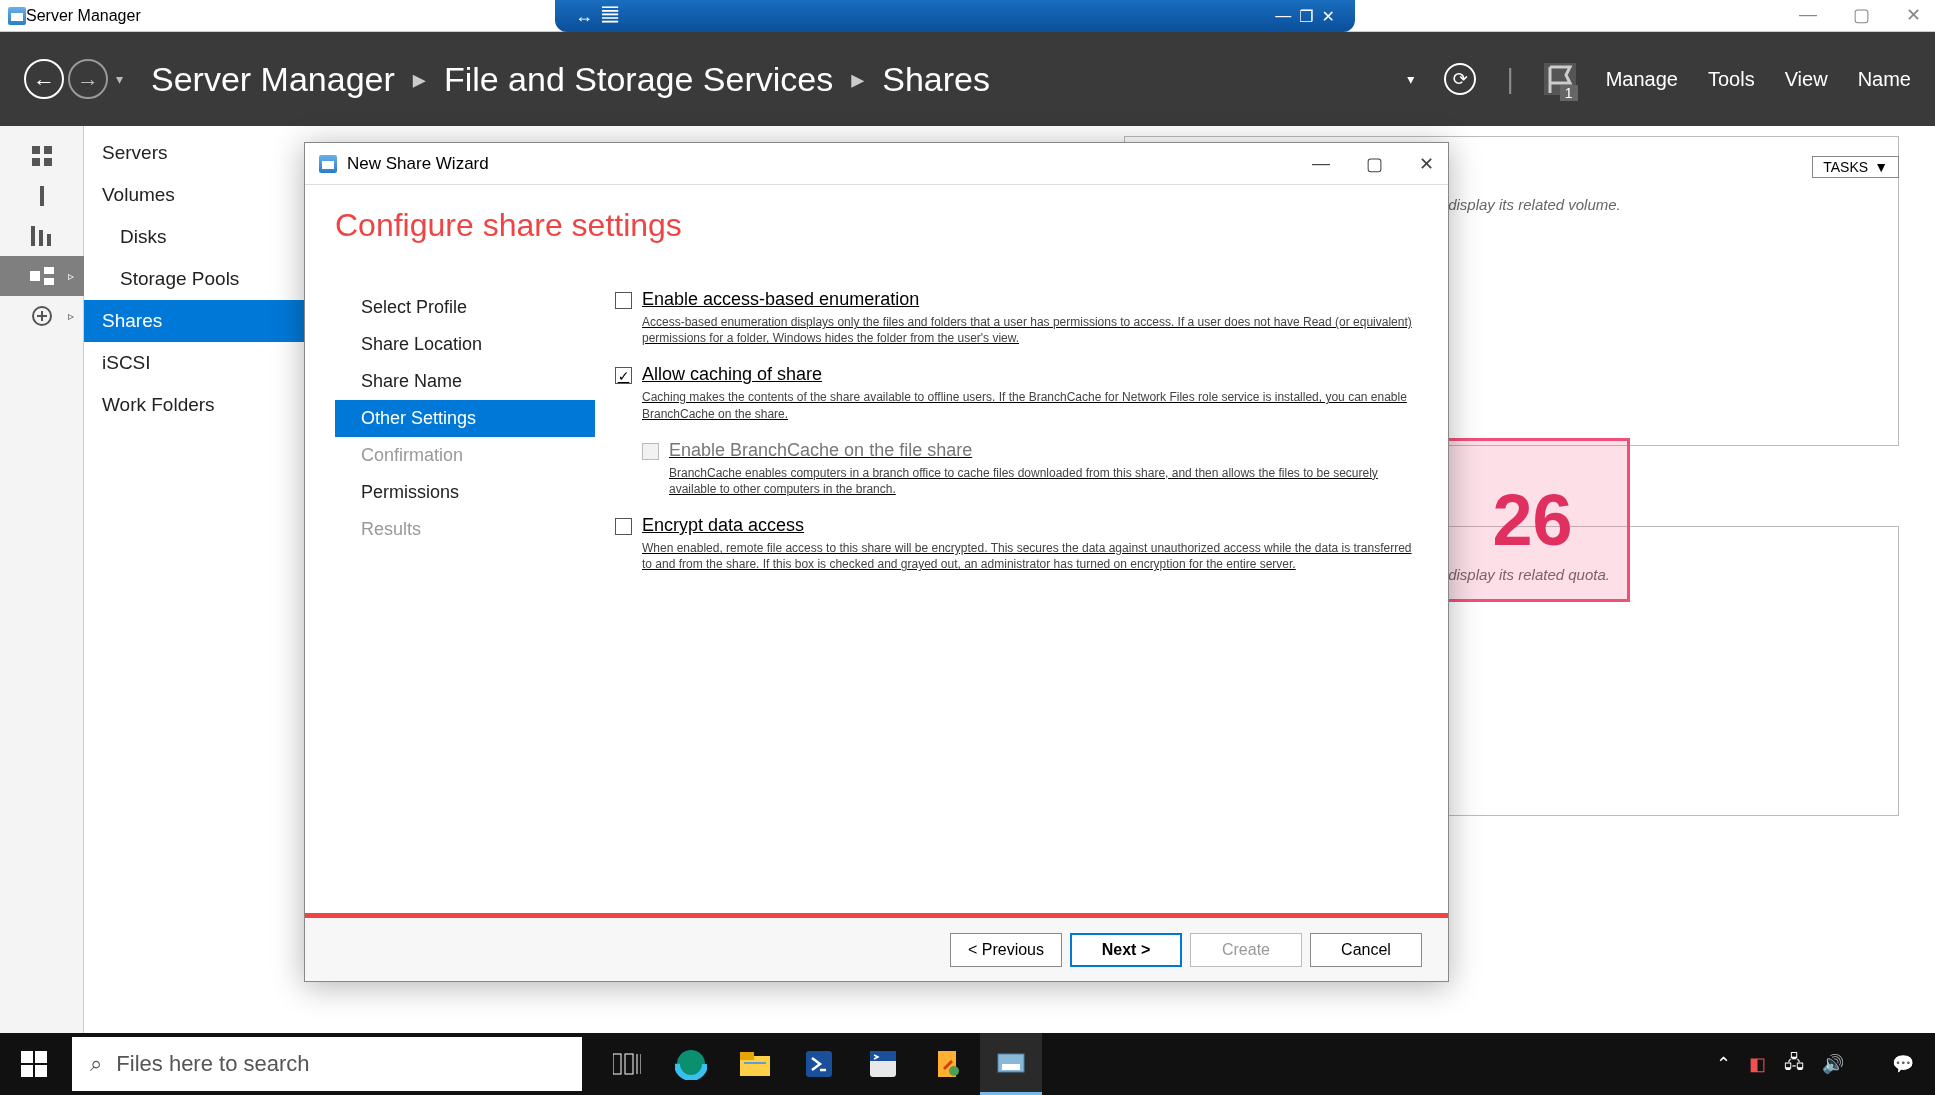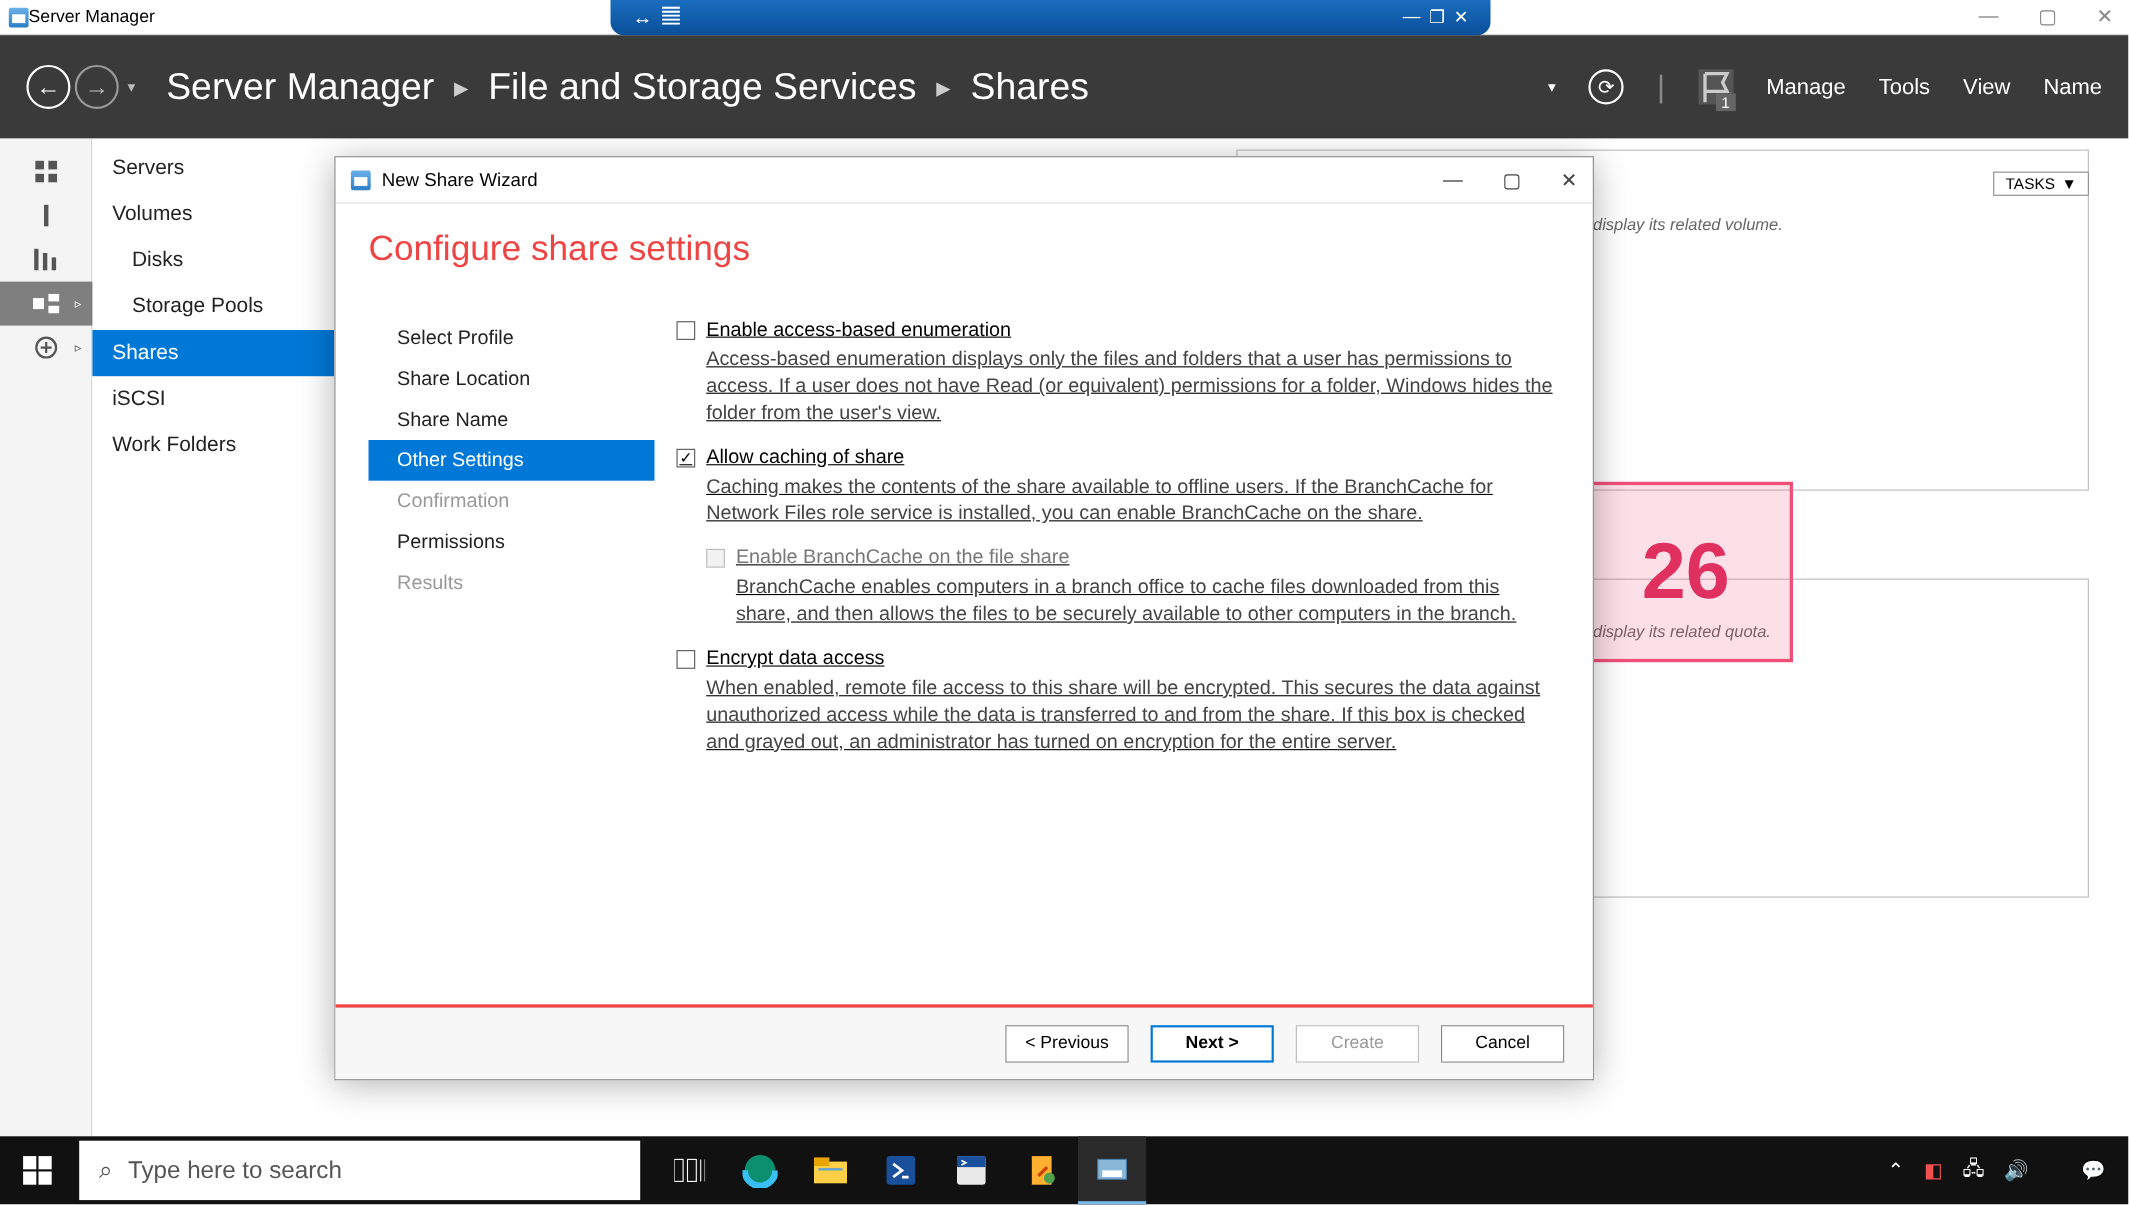--- a/index.html
+++ b/index.html
@@ -57,23 +57,23 @@
 .dlg-heading { font-size:32px; font-weight:300; color:#ef4444; margin-bottom:24px; }
 .dlg-left { width:260px; padding-top:82px; }
 .step { padding:8px 26px; font-size:18px; color:#222; cursor:default; }
 .step.sel { background:#0078d7; color:#fff; }
 .step.dis { color:#999; }
 .dlg-right { flex:1; padding-top:82px; padding-left:20px;text-decoration:underline; }
 .heading-wrap { position:absolute; left:30px; top:22px; }
 .chk-row { display:flex; align-items:flex-start; gap:10px; font-size:18px; margin-bottom:4px; }
 .chk { width:17px; height:17px; border:1px solid #555; margin-top:3px; flex-shrink:0; display:flex; align-items:center; justify-content:center; font-size:14px; color:#000; }
 .chk.disabled { border-color:#bbb; background:#f2f2f2; }
-.desc { font-size:18px; color:#444; margin:4px 0 18px 27px; line-height:1.35; }
+.desc { font-size:12px; color:#444; margin:4px 0 18px 27px; line-height:1.35; }
 .sub { margin-left:27px; }
-.dlg-footer { height:68px; border-top:3px solid #ef4444; display:flex; align-items:center; justify-content:flex-end; gap:20px; padding:0 26px; background:#f7f7f7; }
+.dlg-footer { height:68px; border-top:5px solid #ef4444; display:flex; align-items:center; justify-content:flex-end; gap:8px; padding:0 26px; background:#f7f7f7; }
 .dlg-footer button { width:112px; height:34px; background:#fff; border:1px solid #888; font-size:16px; }
 .dlg-footer button.primary { border:2px solid #0078d7;font-weight:bold; }
 .dlg-footer button:disabled { color:#999; border-color:#bbb; }
 
 
 .anno { position:absolute; left:1435px; top:438px; width:195px; height:164px; border:3px solid #f05078; background:rgba(240,80,120,.18); display:flex; align-items:center; justify-content:center; }
 .anno .num { font-size:72px; font-weight:700; color:#e03060; }
 .anno .arrow-shape { position:absolute; left:-68px; top:42px; width:0; height:0; border-top:40px solid transparent; border-bottom:40px solid transparent; border-right:68px solid rgba(240,80,120,.3); }
 
 
@@ -274,21 +274,21 @@
   <div class="start">
       <div class="win-logo">
         <div></div>
         <div></div>
         <div></div>
         <div></div>
       </div>
     </div>
   <div class="search-box">
     <span>⌕</span>
-    <span>Type here to search</span>
+    <span>Files here to search</span>
   </div>
   <div class="tb-icons">
     <div class="tbi">
         <svg width="28" height="24">
           <rect x="0" y="2" width="8" height="20" stroke="#fff" fill="none"></rect>
           <rect x="12" y="2" width="8" height="20" stroke="#fff" fill="none"></rect>
           <line x1="24" y1="2" x2="24" y2="22" stroke="#fff"></line>
           <line x1="28" y1="2" x2="28" y2="22" stroke="#fff"></line>
         </svg>
       </div>

